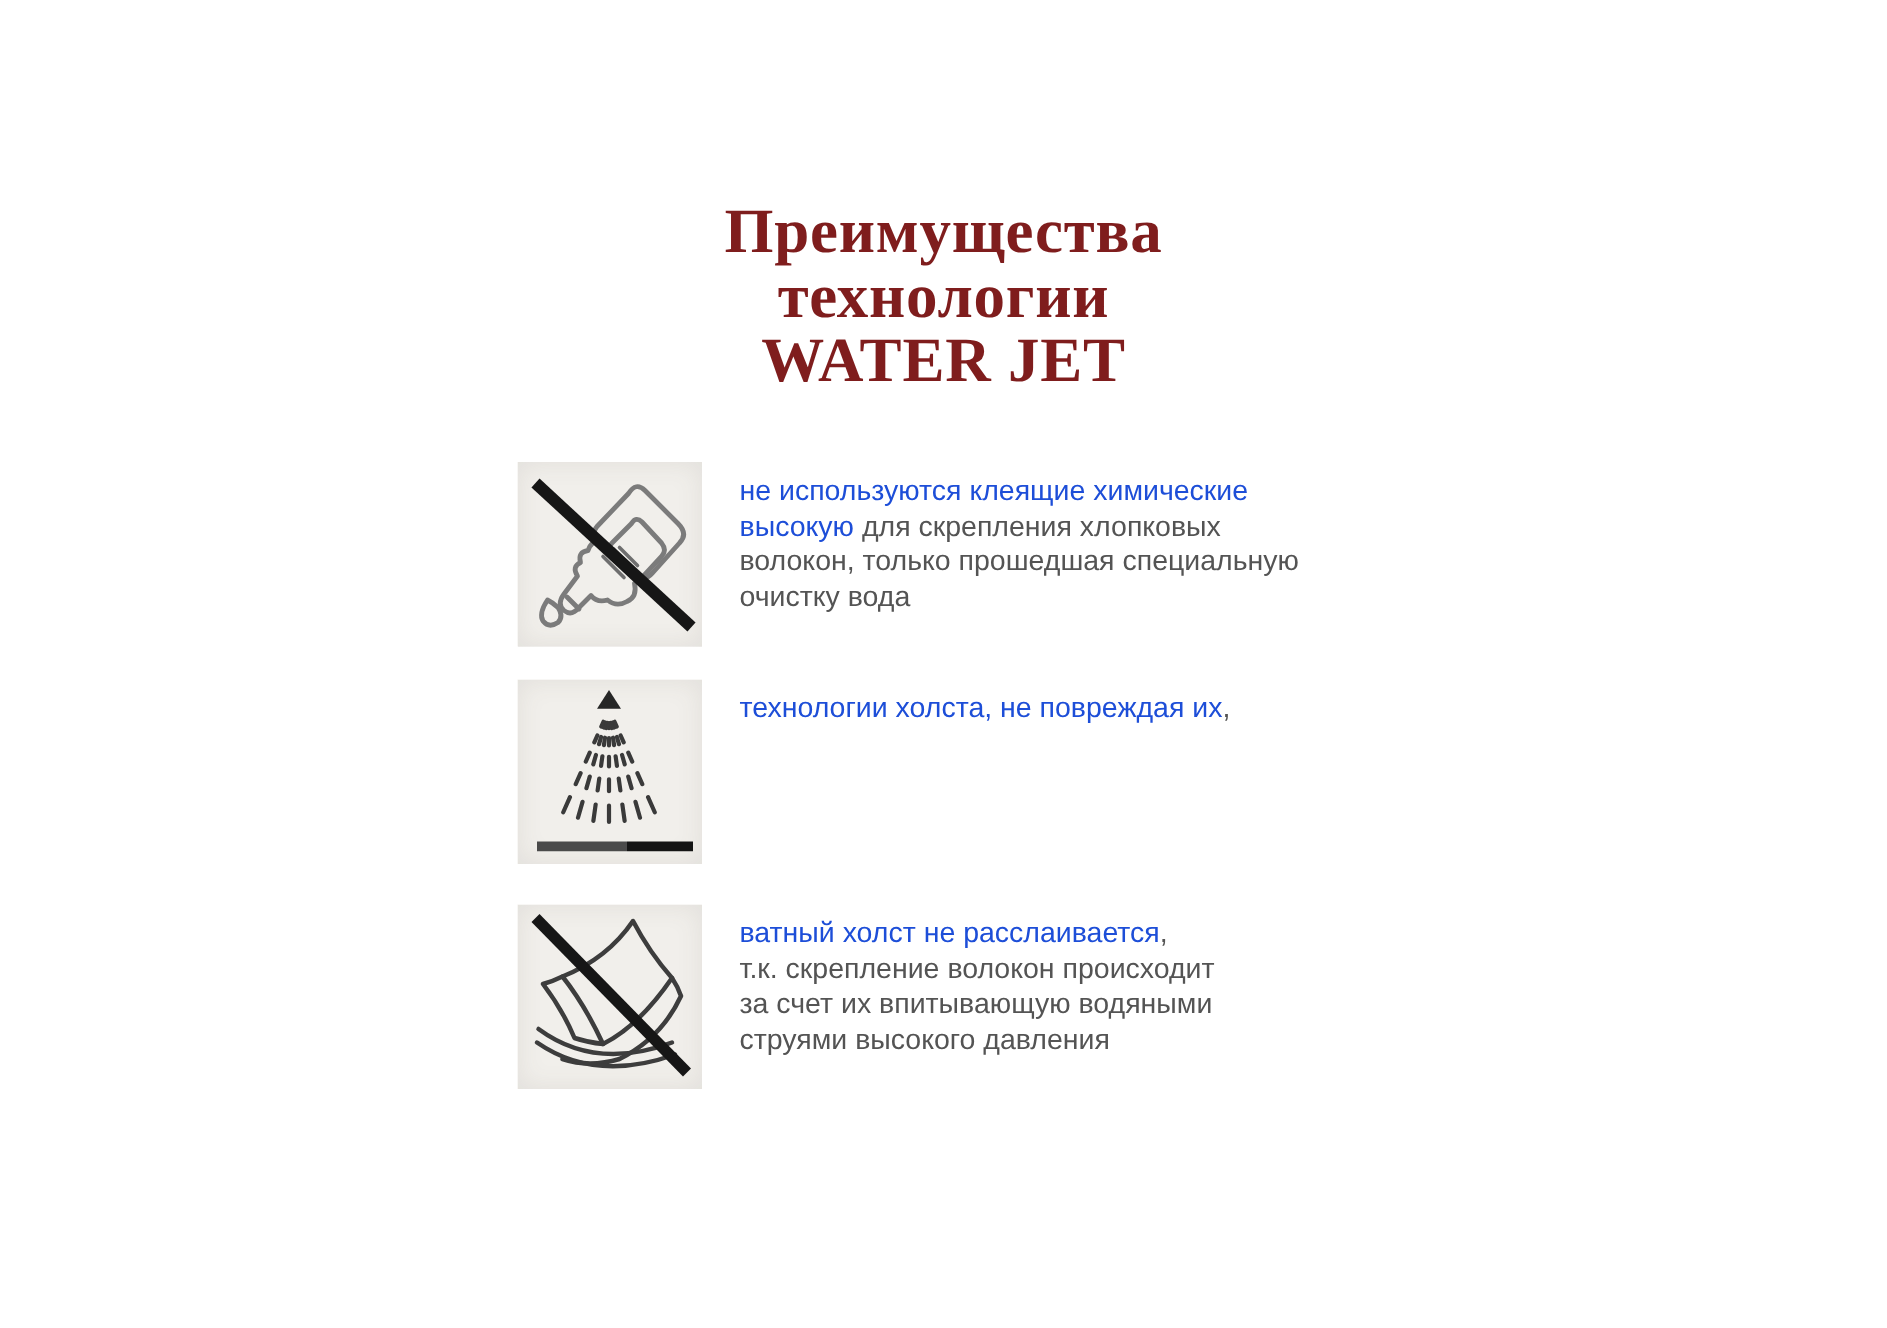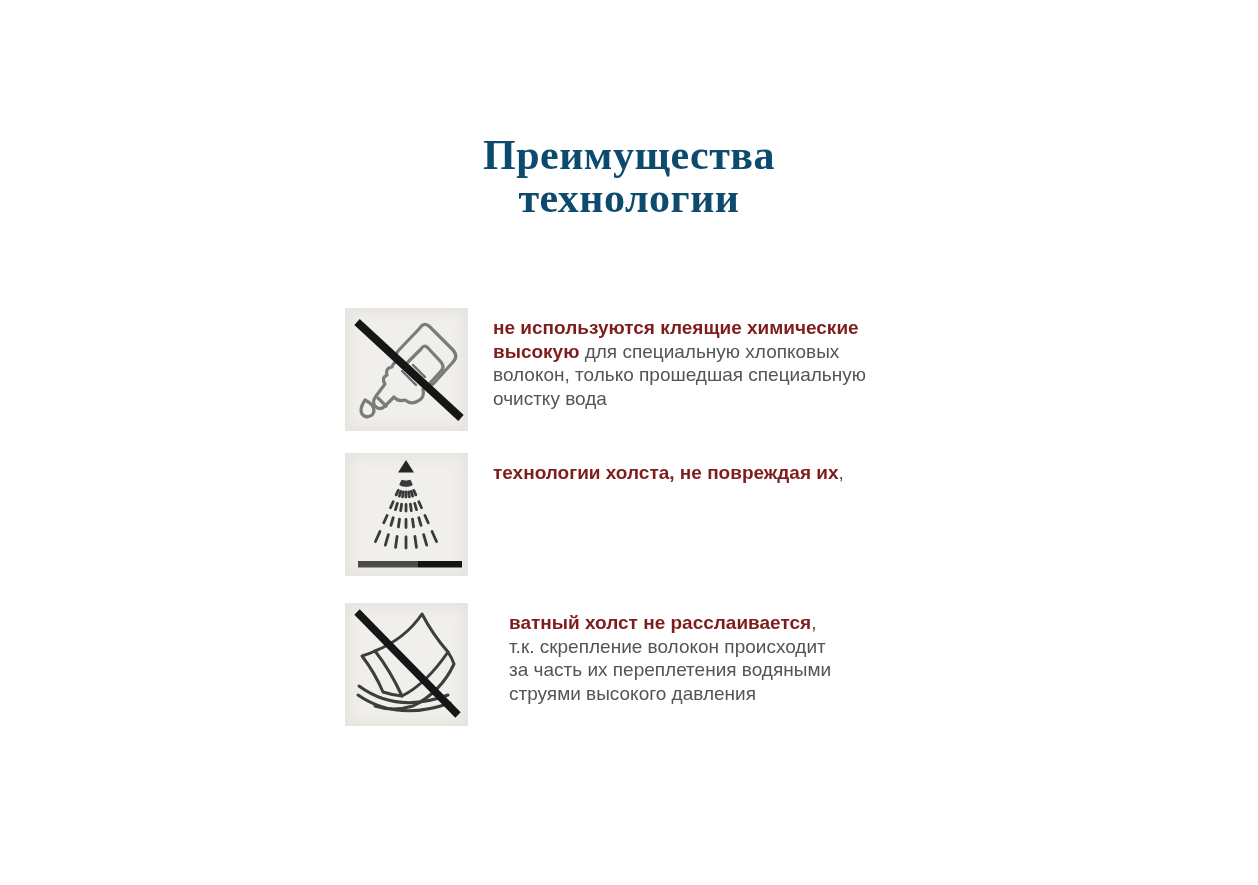--- a/index.html
+++ b/index.html
@@ -7,49 +7,50 @@
     width:1258px;height:885px;position:relative;overflow:hidden;
     background:#ffffff;
     font-family:"Liberation Sans",sans-serif;
   }
   .title{
     position:absolute;top:134px;left:0;width:1258px;
     text-align:center;
     font-family:"Liberation Serif",serif;
     font-weight:bold;
     font-size:42px;line-height:43px;
-    color:#0c4a6e;
+    color:#7f1d1d;
     letter-spacing:.5px;
   }
   .sections{position:absolute;left:345px;top:308px;}
   .section{display:flex;align-items:flex-start;}
   .section.s2{margin-top:22px;}
-  .section.s3{margin-top:27px;gap:16px;}
+  .section.s3{margin-top:27px;}
   .tile{
     width:123px;height:123px;flex:0 0 auto;
     background:#f1efeb;
     box-shadow:inset 0 0 18px rgba(90,80,70,.10);
   }
   .tile svg{display:block;width:123px;height:123px;}
   .text{
     margin-left:25px;padding-top:8px;width:436px;
     font-size:19px;line-height:23.5px;
     color:#545454;
   }
-  .text b{color:#7f1d1d;font-weight:bold;}
+  .text b{color:#1d4ed8;font-weight:normal;}
   .ln{height:23.5px;white-space:nowrap;}
 </style>
 </head>
 <body>
 
 <div class="page">
 
   <div class="title">
     <div>Преимущества</div>
     <div>технологии</div>
+    <div>WATER JET</div>
   </div>
 
   <div class="sections">
 
     <div class="section s1">
       <div class="tile">
         <svg viewBox="0 0 123 123" aria-hidden="true">
           <g fill="none" stroke="#7b7b7b" stroke-width="3.2" stroke-linecap="round" stroke-linejoin="round">
             <path d="M74 21 Q79 13 85 19 L107 41 Q114 48 108 54 L90 74 Q84 81 77 75 L55 55 Q48 49 53 43 Z"></path>
             <path d="M76 41 Q79 36 83 40 L96 54 Q100 59 96 63 L84 76 Q80 80 76 76 L63 62 Q59 58 63 54 Z"></path>
@@ -61,21 +62,21 @@
             <path d="M57 63 L71 77"></path>
               <path d="M60 60 L75 75"></path>
               <path d="M64 58 L78 72"></path>
               <path d="M68 57 L80 69"></path>
           </g>
           <line x1="12" y1="14" x2="116" y2="110" stroke="#161616" stroke-width="8"></line>
         </svg>
       </div>
       <div class="text">
         <div class="ln"><b>не используются клеящие химические</b><span></span></div>
-        <div class="ln"><b>высокую</b><span> для специальную хлопковых</span></div>
+        <div class="ln"><b>высокую</b><span> для скрепления хлопковых</span></div>
         <div class="ln"><b></b><span>волокон, только прошедшая специальную</span></div>
         <div class="ln"><b></b><span>очистку вода</span></div>
       </div>
     </div>
 
     <div class="section s2">
       <div class="tile">
         <svg viewBox="0 0 123 123" aria-hidden="true">
           <path d="M61 7 L53 19.5 L69 19.5 Z" fill="#262626"></path>
           <g stroke="#3a3a3a" stroke-width="2.8" stroke-linecap="round" stroke-dasharray="3.5 6.5 5 7.5 6.5 8.5 8 9.5 11 20" fill="none">
@@ -105,19 +106,19 @@
             <path d="M103 49 Q107 55 109 61 Q96 89 68 103 Q48 109 30 103"></path>
             <path d="M14 83 Q52 111 103 92"></path>
             <path d="M13 92 Q52 119 105 100"></path>
           </g>
           <line x1="12" y1="9" x2="113" y2="112" stroke="#161616" stroke-width="7.5"></line>
         </svg>
       </div>
       <div class="text">
         <div class="ln"><b>ватный холст не расслаивается</b><span>,</span></div>
         <div class="ln"><b></b><span>т.к. скрепление волокон происходит</span></div>
-        <div class="ln"><b></b><span>за часть их переплетения водяными</span></div>
+        <div class="ln"><b></b><span>за счет их впитывающую водяными</span></div>
         <div class="ln"><b></b><span>струями высокого давления</span></div>
       </div>
     </div>
 
   </div>
 </div>
 
 </body></html>

